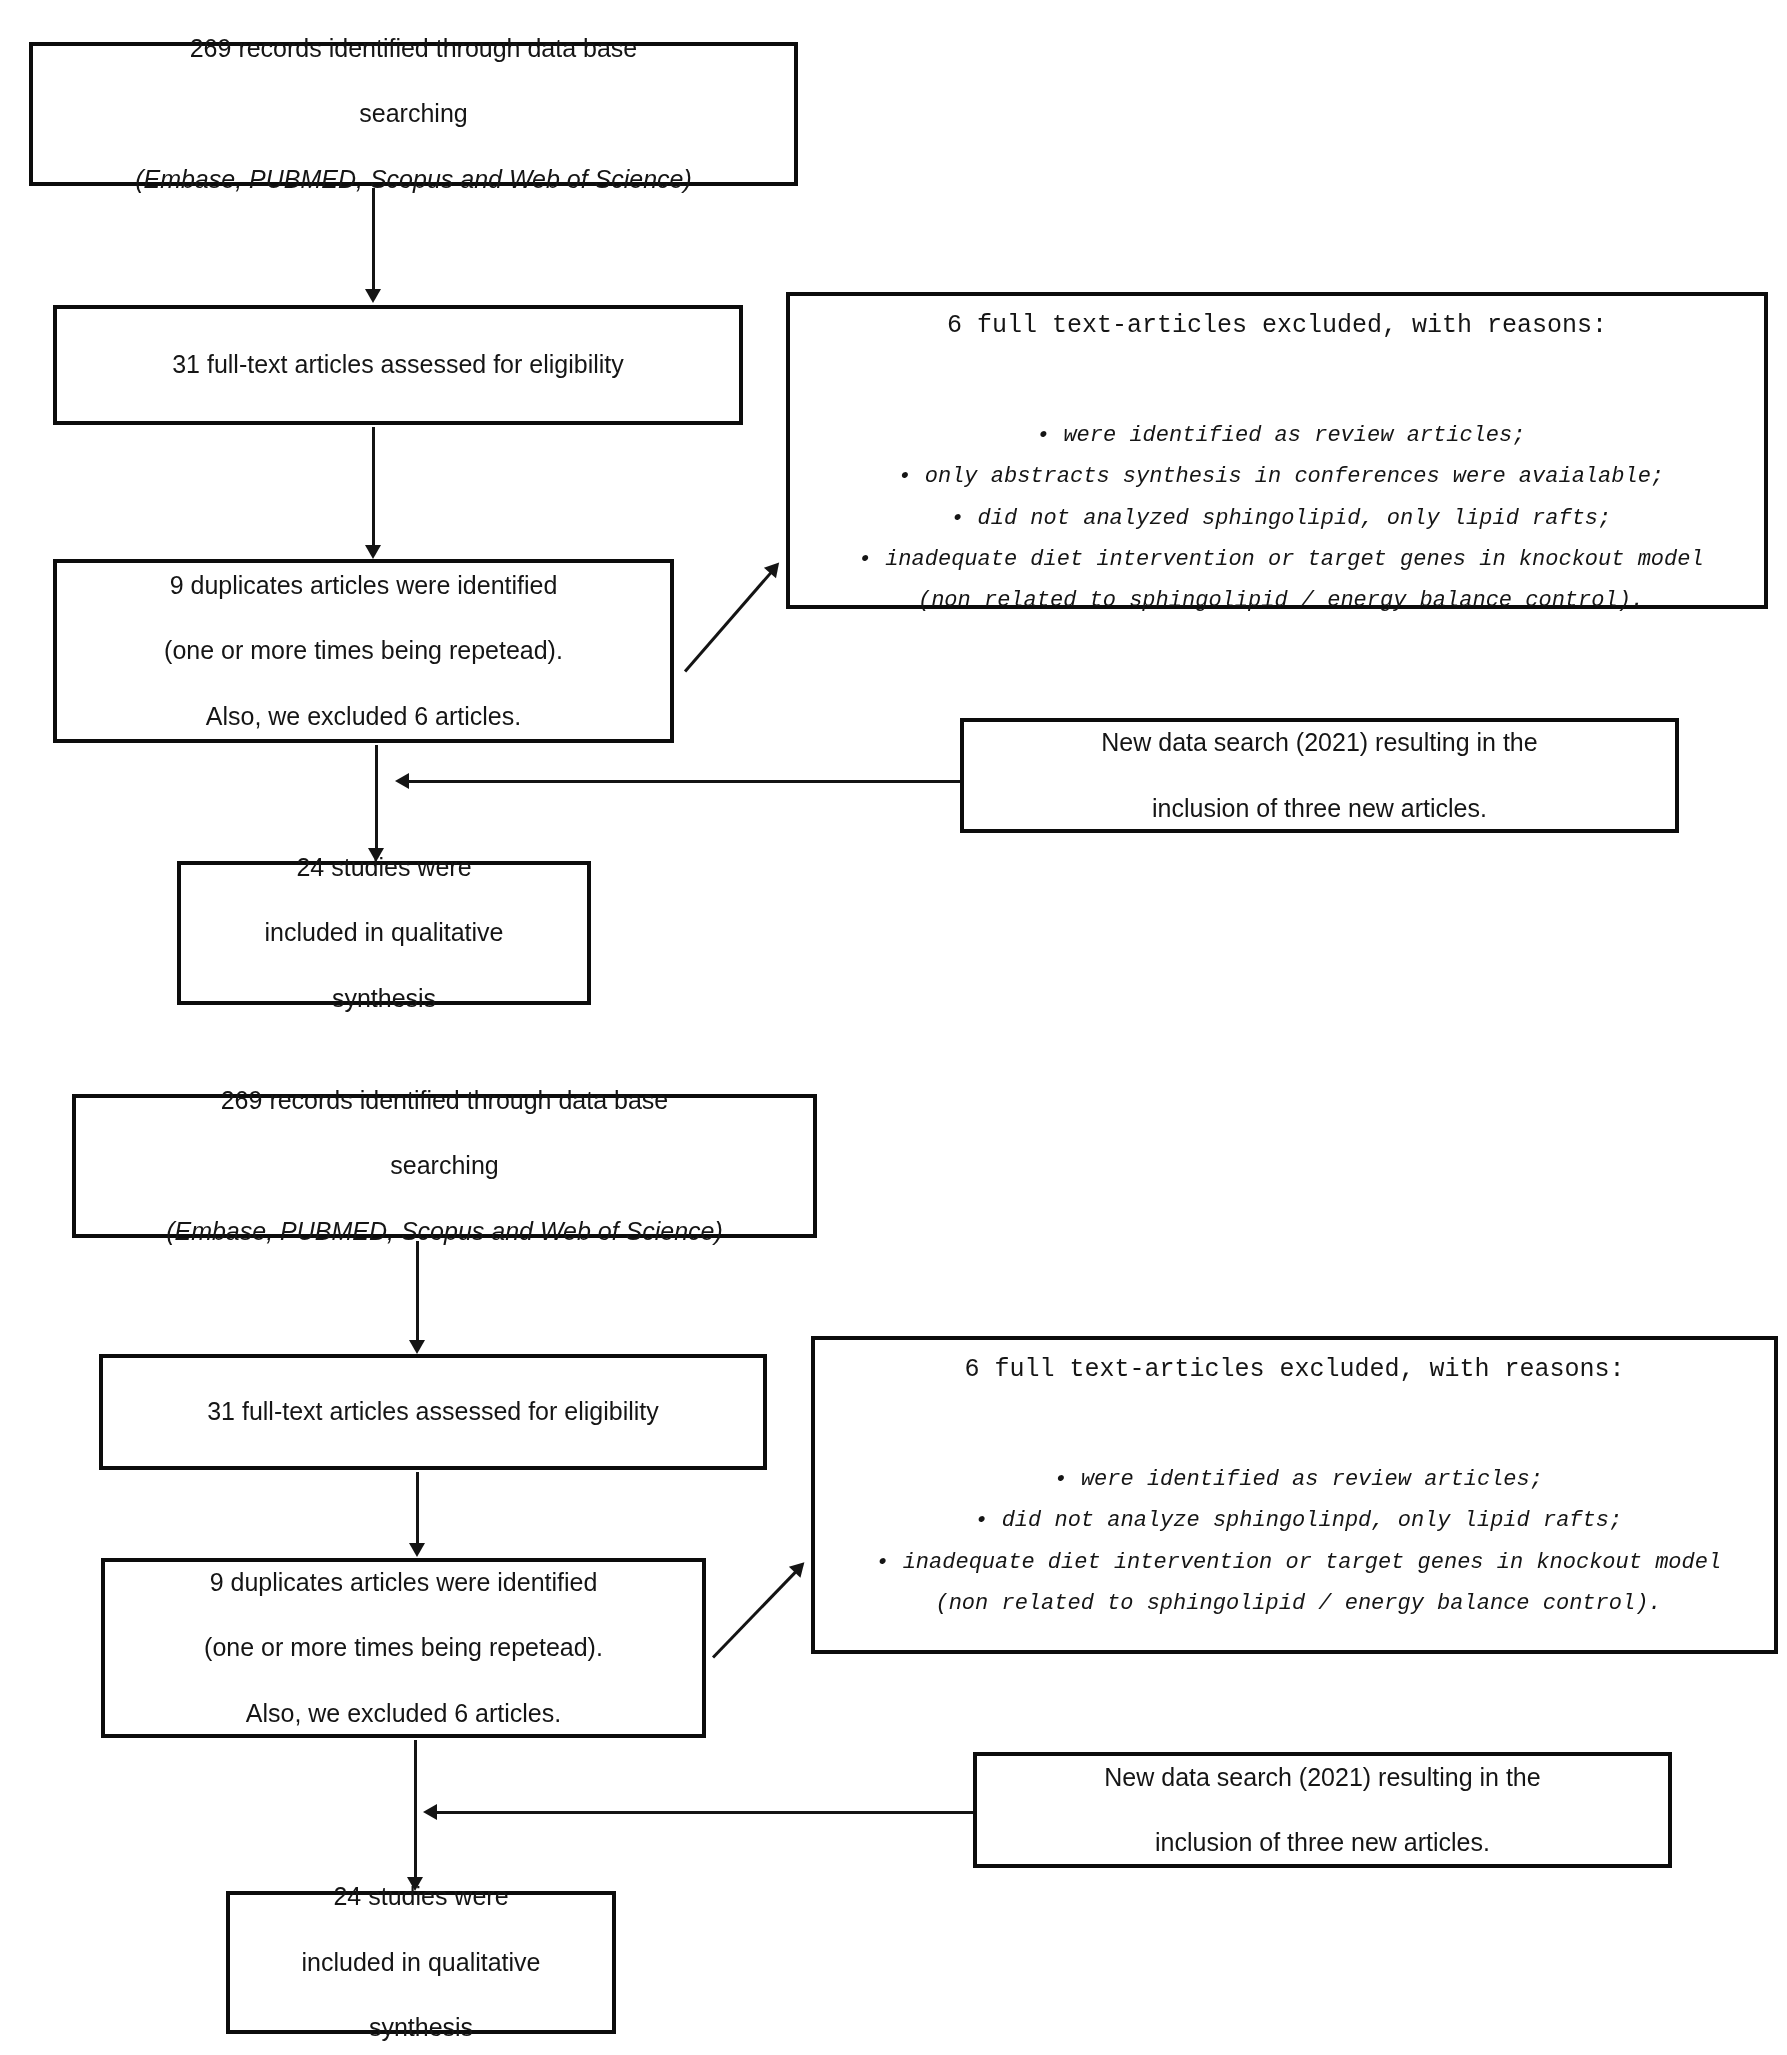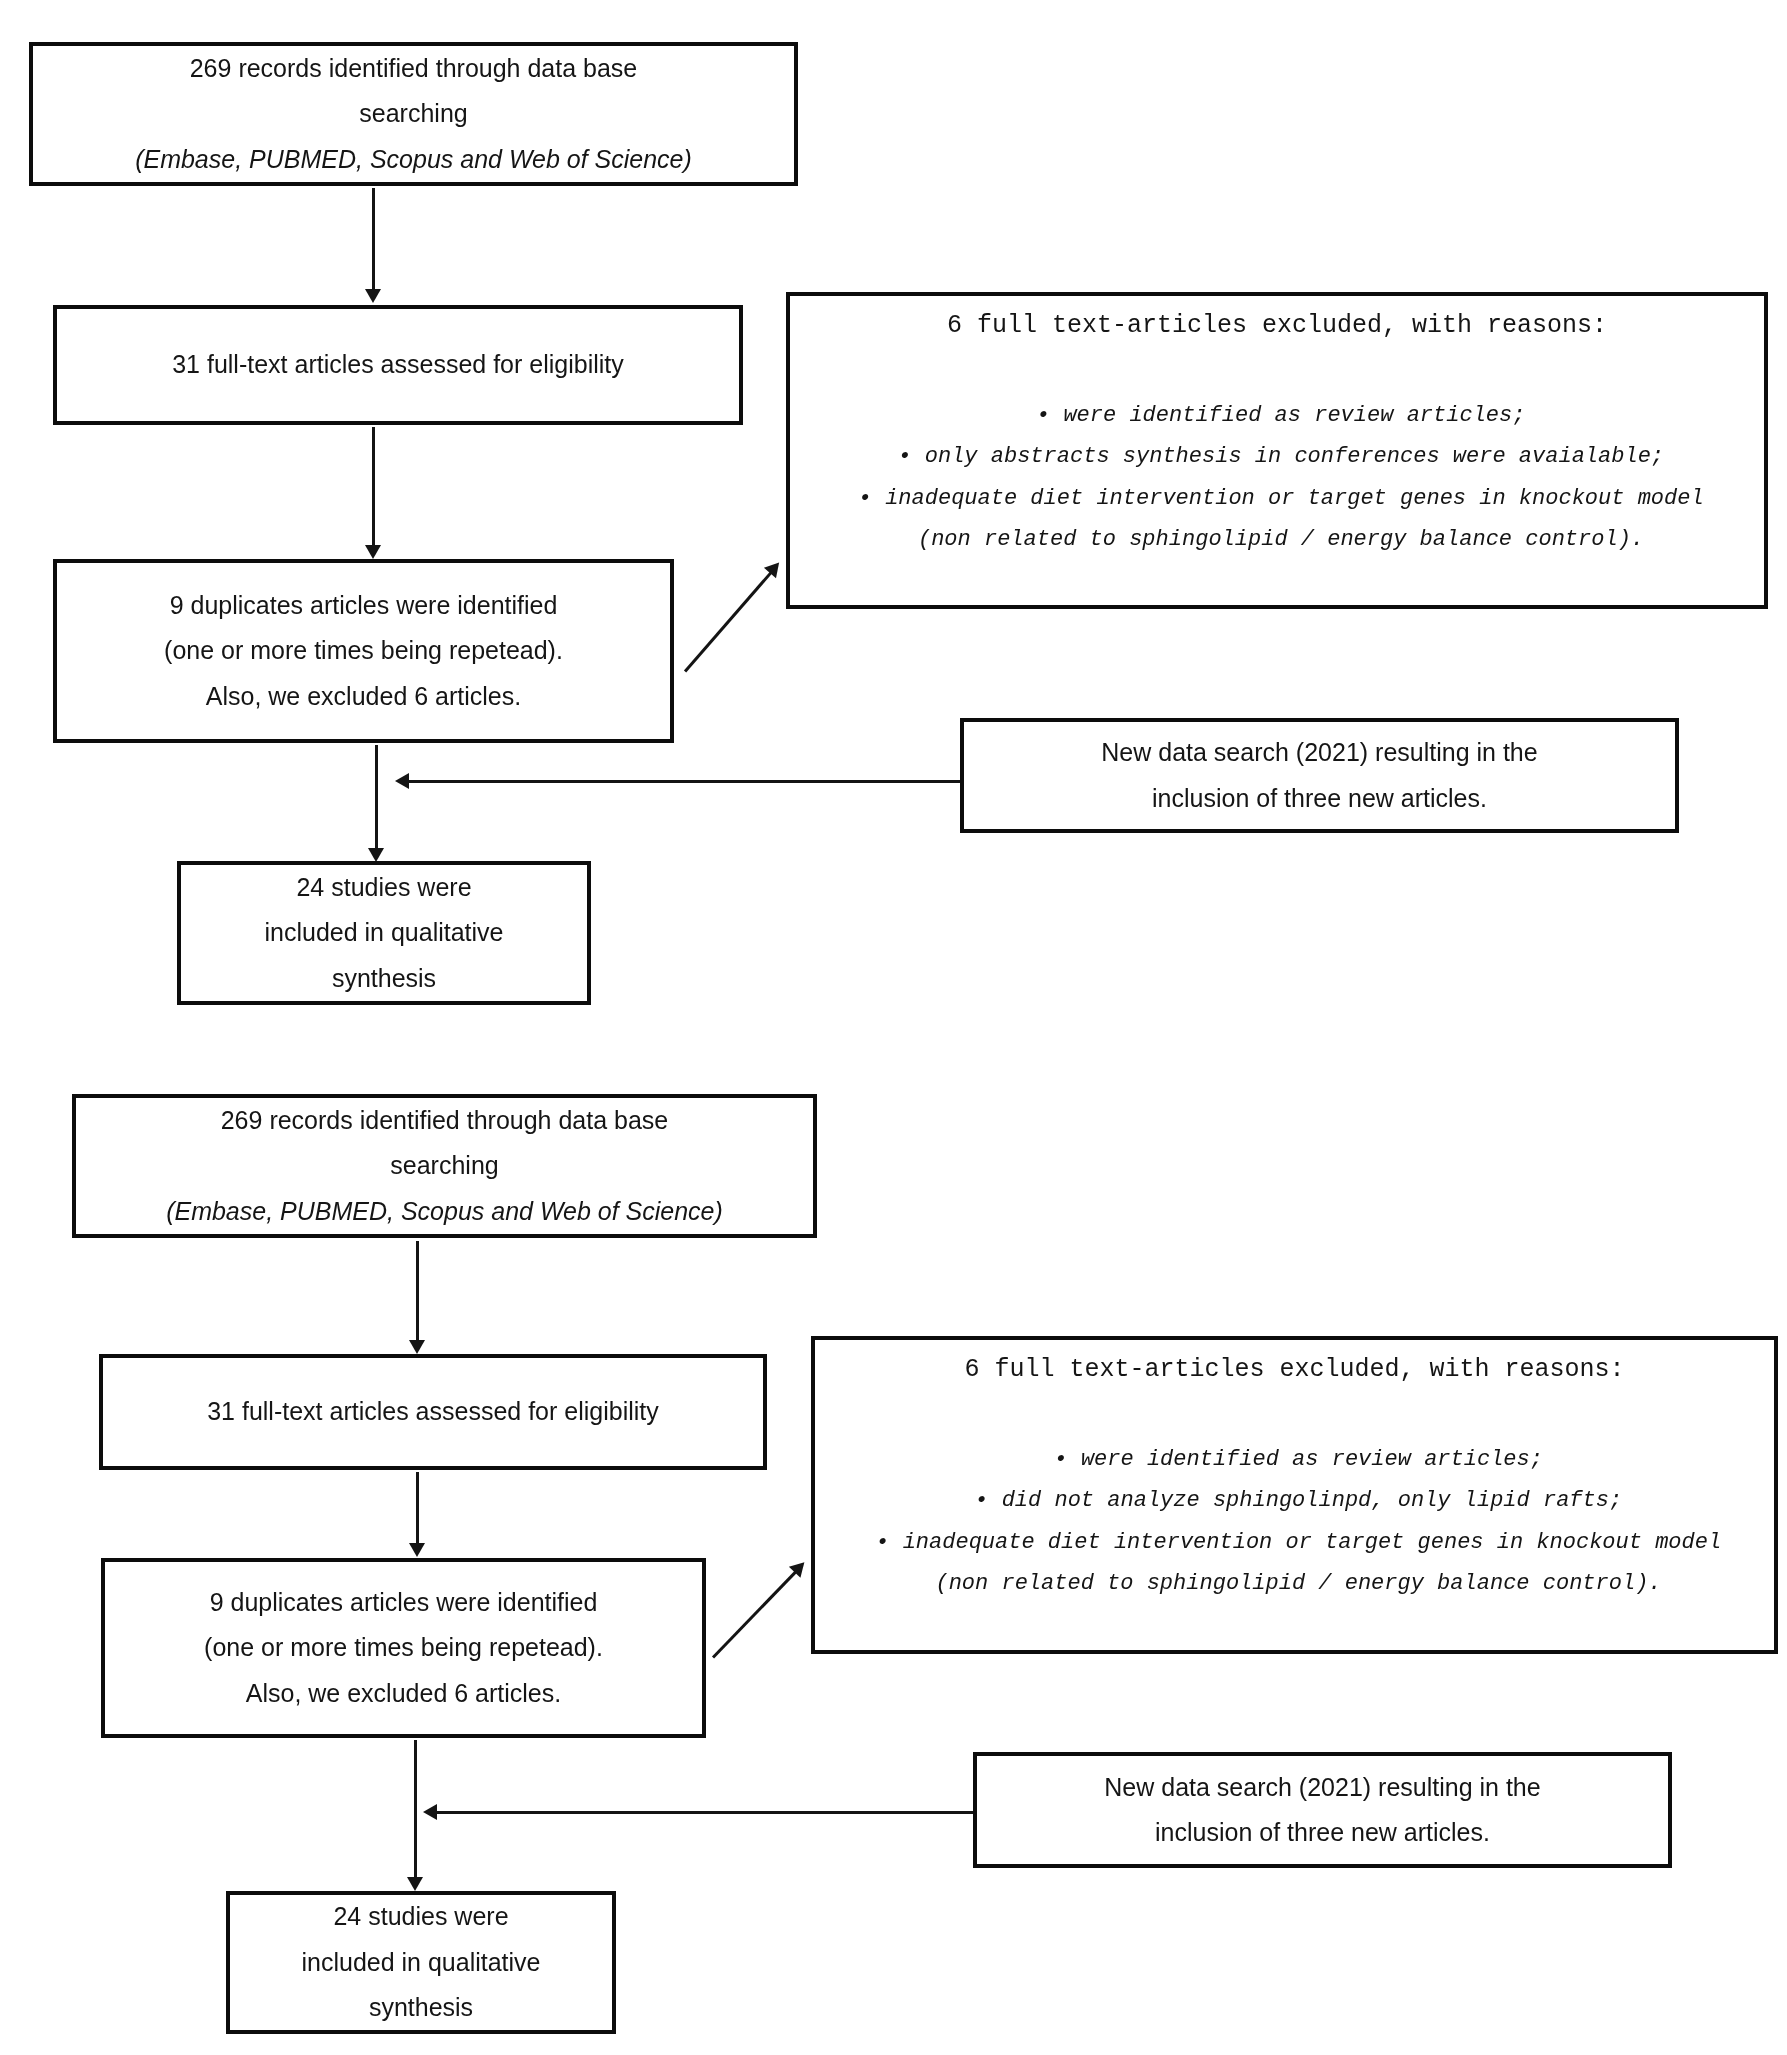--- a/index.html
+++ b/index.html
@@ -13,20 +13,21 @@
   .box {
     position:absolute;
     box-sizing:border-box;
     background:#ffffff;
     border:4.2px solid #0c0c0c;
     display:flex;
     flex-direction:column;
     justify-content:center;
     align-items:center;
     text-align:center;
+    gap:20px;
   }
   .box .ln { display:block; font-size:25px; line-height:1.82; white-space:nowrap; }
   .italic { font-style:italic; }
 
   
   .box.reasons { justify-content:flex-start; padding-top:15px;font-family:Liberation Mono, monospace; }
   .box.reasons .title { font-size:25px; line-height:1.2; }
   .box.reasons ul {
     list-style:none; margin:54px 0 0 0; padding:0; width:100%;
   }
@@ -105,20 +106,23 @@
   <div class="box reasons" id="boxD">
     <div class="title">6 full text-articles excluded, with reasons:</div>
     <ul>
       <li>
         <span class="b-line b-first">were identified as review articles;</span>
       </li>
       <li>
         <span class="b-line b-first">only abstracts synthesis in conferences were avaialable;</span>
       </li>
       <li>
+        <span class="b-line b-first">did not analyzed sphingolipid, only lipid rafts;</span>
+      </li>
+      <li>
         <span class="b-line b-first">inadequate diet intervention or target genes in knockout model</span>
         <span class="b-line">(non related to sphingolipid / energy balance control).</span>
       </li>
     </ul>
   </div>
 
   <div class="box" id="boxC">
     <span class="ln">9 duplicates articles were identified</span>
     <span class="ln">(one or more times being repetead).</span>
     <span class="ln">Also, we excluded 6 articles.</span>

